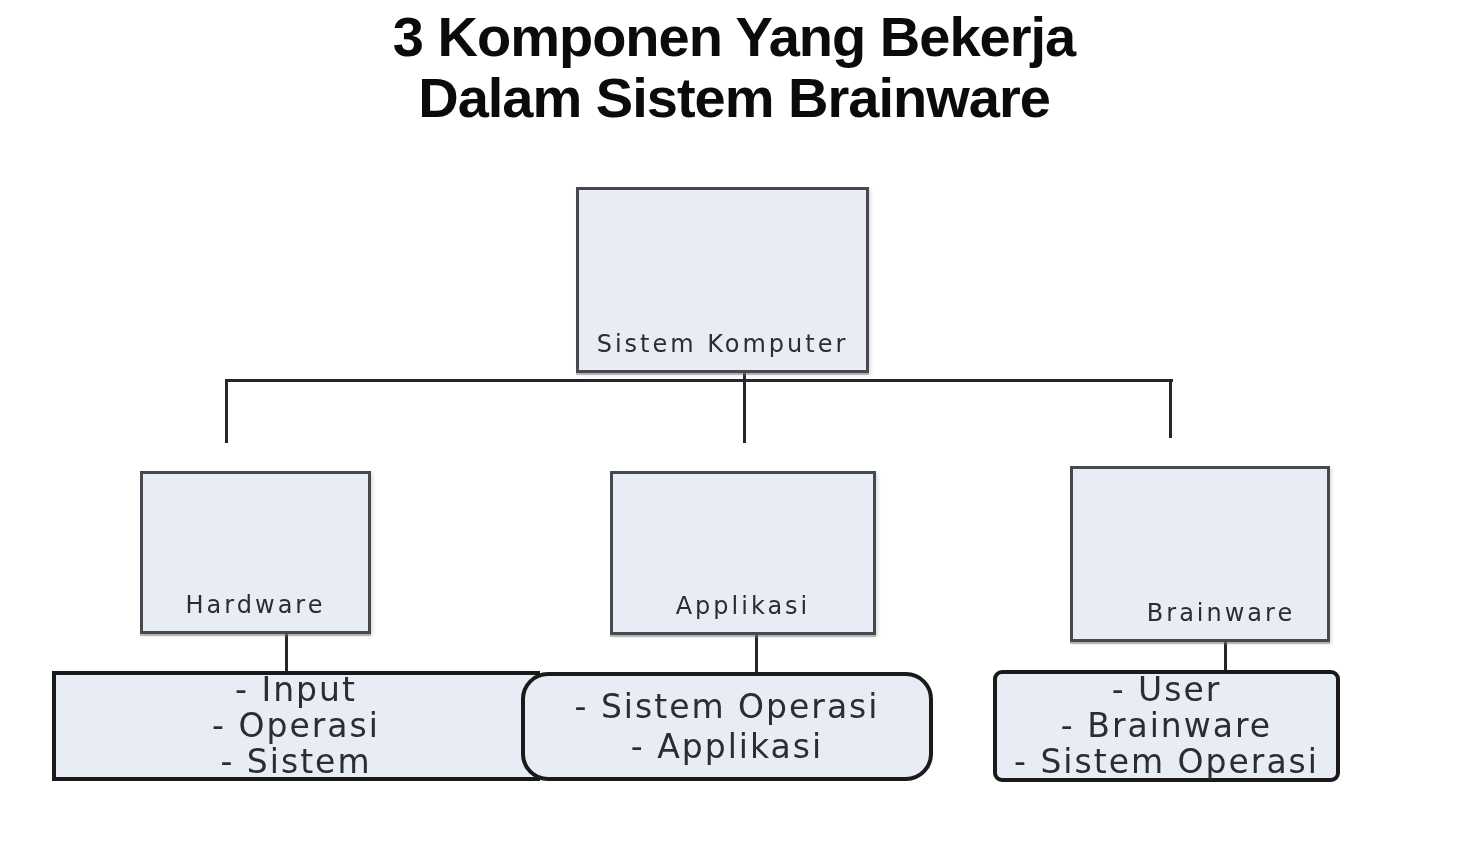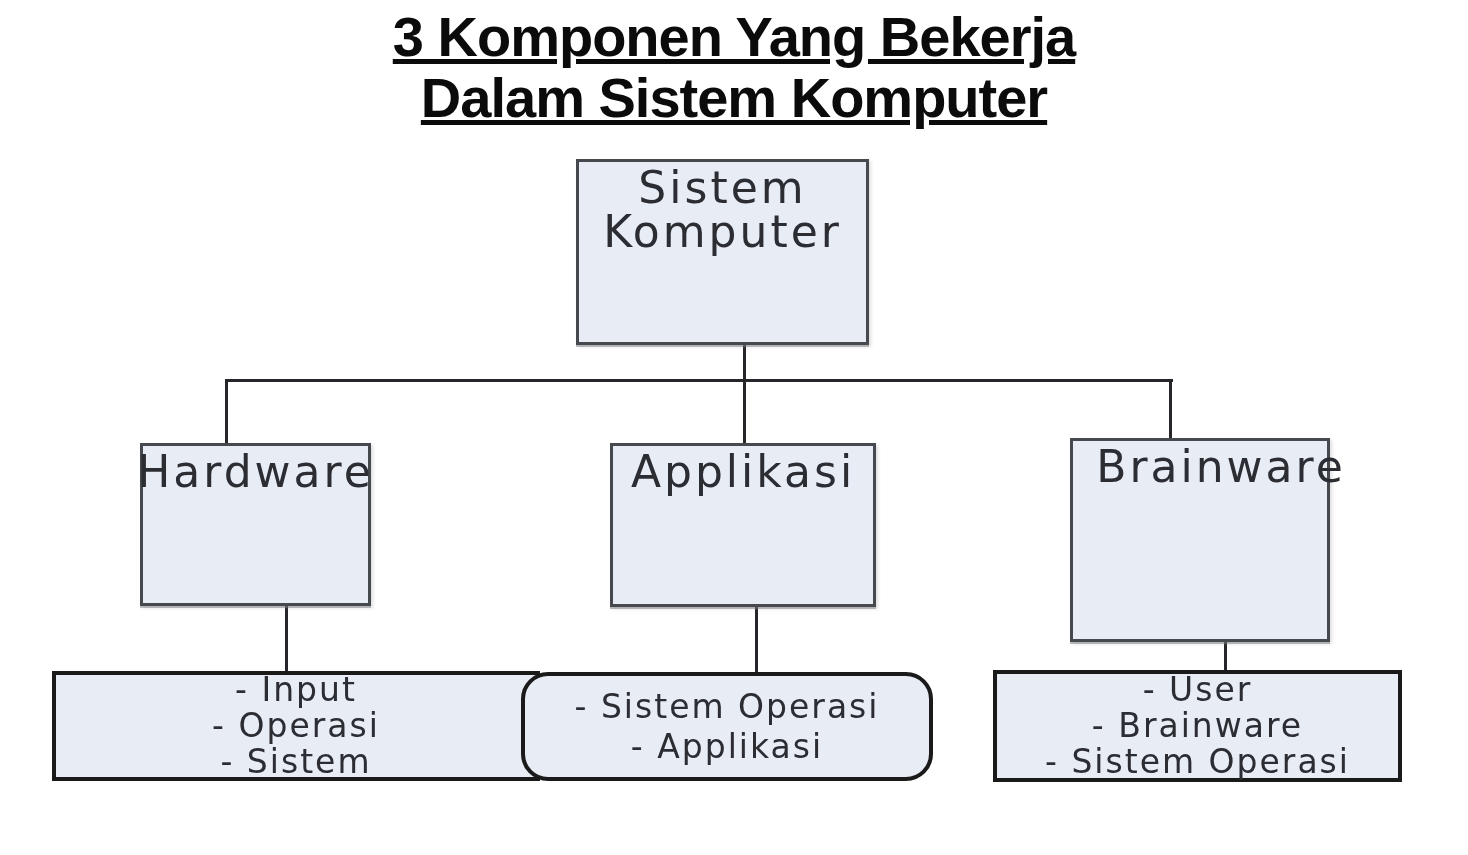--- a/index.html
+++ b/index.html
@@ -14,38 +14,38 @@
   .title {
     position: absolute;
     left: 0; right: 0; top: 6px;
     text-align: center;
     font-family: "Liberation Sans", sans-serif;
     font-weight: bold;
     font-size: 56px;
     line-height: 61px;
     letter-spacing: -1px;
     color: var(--title-text, #0b0b0b);
-    text-decoration: underline;
   }
   .title span { display: block; }
   .node {
     position: absolute;
     background: var(--box-fill, #e8ecf5);
     border: 3px solid var(--box-border, #46494e);
     box-shadow: 0 2px 0 rgba(110,115,120,.45), 2px 2px 3px rgba(150,150,150,.3);
     display: flex;
-    align-items: flex-start;
+    align-items: flex-end;
     justify-content: center;
     text-align: center;
     color: var(--text, #2b2d33);
-    font-size: 44px;
+    font-size: 24px;
     letter-spacing: 3px;
     line-height: 44px;
     box-sizing: border-box;
     padding: 4px;
+    margin-top: 28px;
   }
   .leaf {
     position: absolute;
     background: var(--box-fill, #e8ecf5);
     border: 4px solid var(--leaf-border, #1a1a1a);
     display: flex;
     flex-direction: column;
     align-items: center;
     justify-content: center;
     text-align: center;
@@ -59,21 +59,21 @@
   .line.v { width: 3px; }
   .line.h { height: 3px; }
 </style>
 </head>
 <body>
 
 <div class="stage">
 
   <h1 class="title" style="margin:0;">
     <span>3 Komponen Yang Bekerja</span>
-    <span>Dalam Sistem Komputer</span>
+    <span>Dalam Sistem Brainware</span>
   </h1>
 
   <div class="line v" style="left:743px; top:345px; height:36px;"></div>
   <div class="line h" style="left:226px; top:379px; width:947px;"></div>
   <div class="line v" style="left:225px; top:379px; height:64px;"></div>
   <div class="line v" style="left:743px; top:379px; height:64px;"></div>
   <div class="line v" style="left:1169px; top:379px; height:59px;"></div>
   <div class="line v" style="left:285px; top:606px; height:65px;"></div>
   <div class="line v" style="left:755px; top:607px; height:65px;"></div>
   <div class="line v" style="left:1224px; top:598px; height:72px;"></div>
@@ -83,34 +83,34 @@
   </div>
 
   <div class="node" style="left:140px; top:443px; width:231px; height:163px;">
     <span>Hardware</span>
   </div>
 
   <div class="node" style="left:610px; top:443px; width:266px; height:164px;">
     <span>Applikasi</span>
   </div>
 
-  <div class="node" style="left:1070px; top:438px; width:260px; height:204px;padding-left:46px;">
+  <div class="node" style="left:1070px; top:438px; width:260px; height:176px;padding-left:46px;">
     <span>Brainware</span>
   </div>
 
   <div class="leaf" style="left:52px; top:671px; width:488px; height:110px;">
     <div>- Input</div>
     <div>- Operasi</div>
     <div>- Sistem</div>
   </div>
 
   <div class="leaf" style="left:521px; top:672px; width:412px; height:109px; line-height:40px;border-radius:27px;">
     <div>- Sistem Operasi</div>
     <div>- Applikasi</div>
   </div>
 
-  <div class="leaf" style="left:993px; top:670px; width:409px; height:112px;">
+  <div class="leaf" style="left:993px; top:670px; width:347px; height:112px;border-radius:9px;">
     <div>- User</div>
     <div>- Brainware</div>
     <div>- Sistem Operasi</div>
   </div>
 
 </div>
 
 </body></html>

